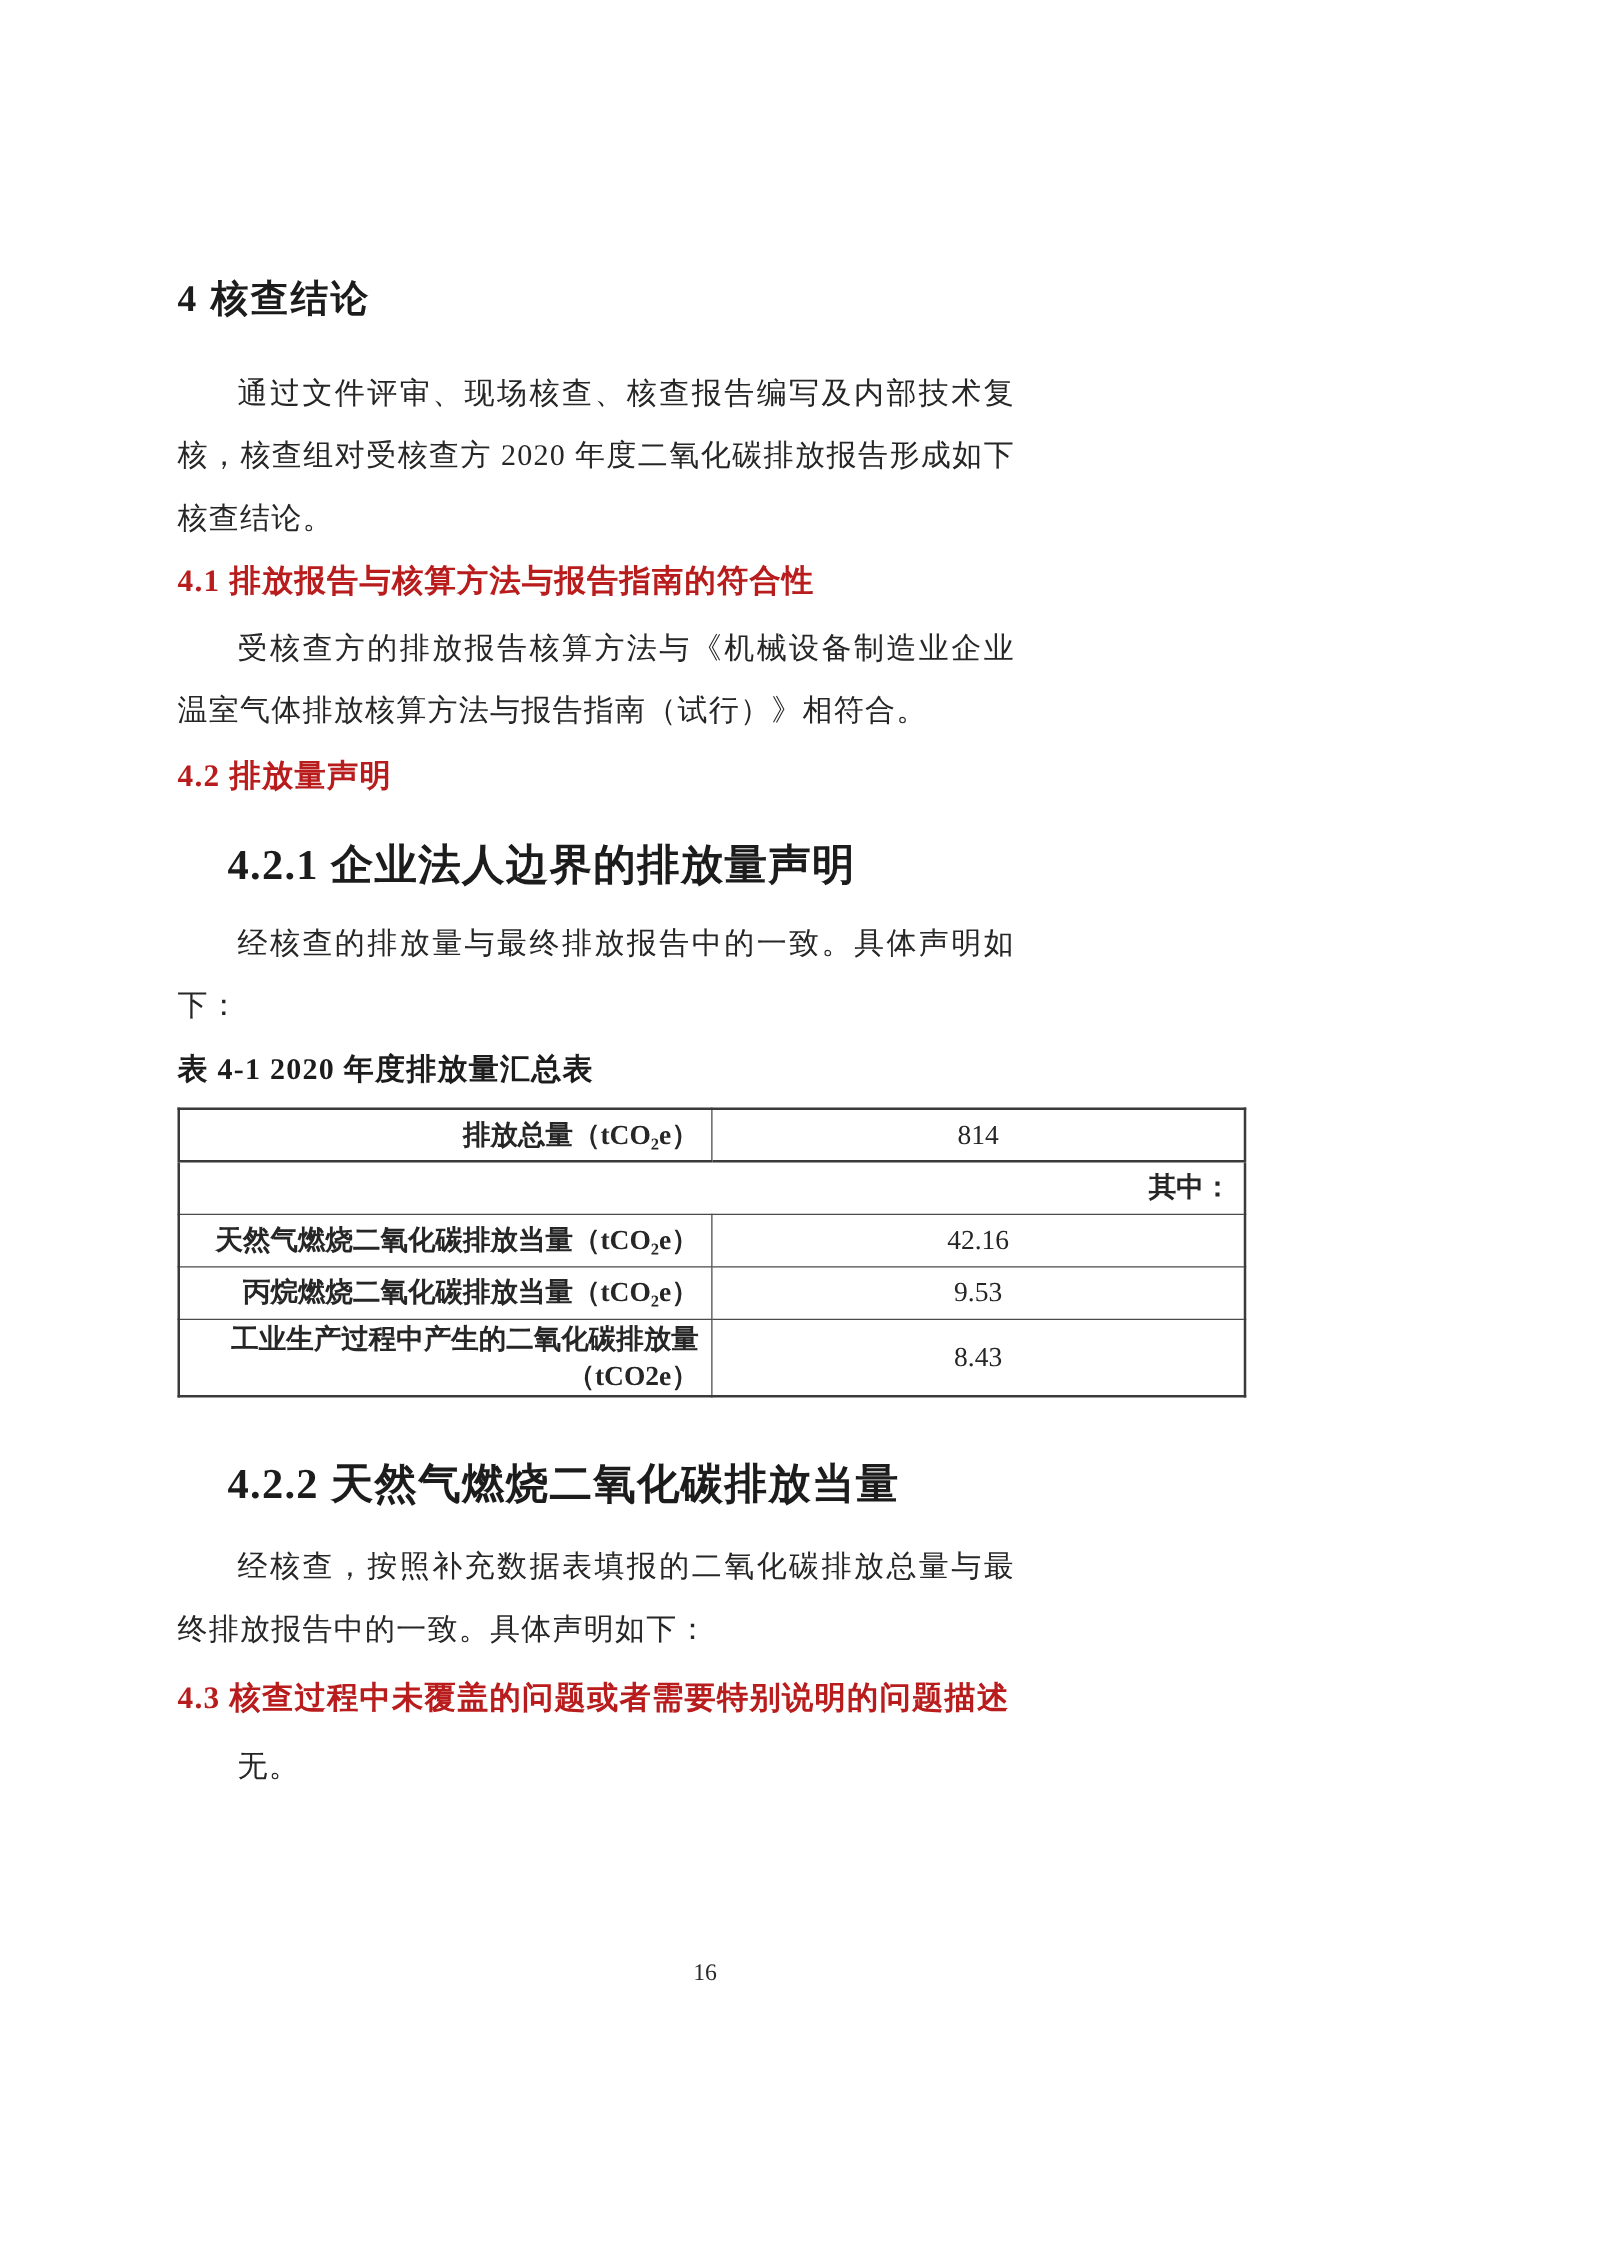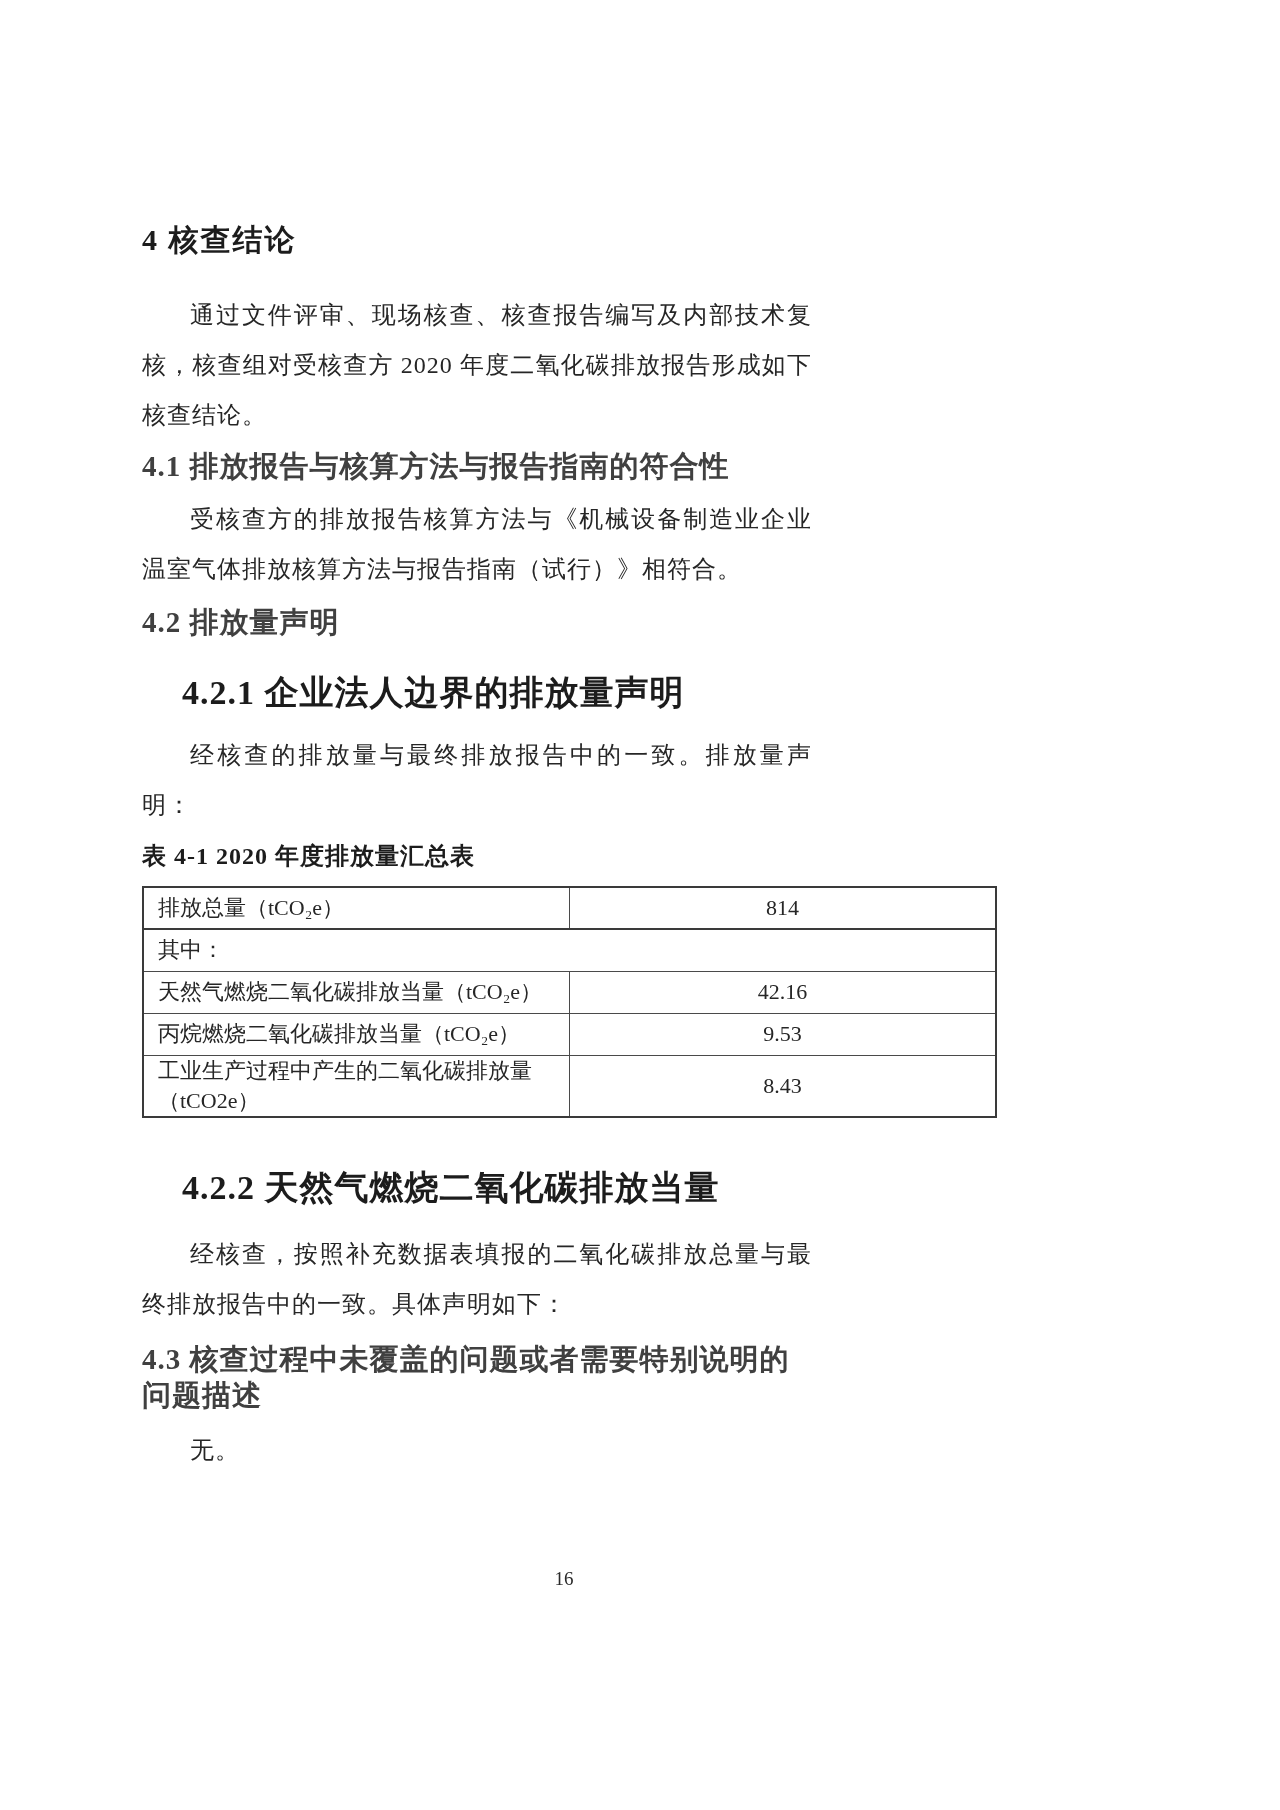--- a/index.html
+++ b/index.html
@@ -18,25 +18,25 @@
   }
   .h1 {
     margin-top: 222px;
     font-size: 30px;
     line-height: 36px;
     font-weight: bold;
     letter-spacing: 2px;
     color: #1c1c1c;
   }
   .h2 {
-    font-size: 29px;
+    font-size: 25px;
     line-height: 36px;
     font-weight: bold;
     letter-spacing: 1px;
-    color: #404040;
+    color: #b91c1c;
   }
   .h2-41 { margin-top: 8px; }
   .h2-42 { margin-top: 10px; }
   .h2-43 { margin-top: 12px; }
   .h3 {
     font-size: 34px;
     line-height: 34px;
     font-weight: bold;
     letter-spacing: 1px;
     margin-left: 40px;
@@ -73,21 +73,21 @@
     table-layout: fixed;
   }
   table.emissions td {
     border: 1px solid #4a4a4a;
     height: 42px;
     font-size: 22px;
     color: #262626;
     vertical-align: middle;
   }
   table.emissions tr.thick-bottom td { border-bottom: 2px solid #3a3a3a; }
-  td.t-label { width: 50%; text-align: left; padding: 0 10px 0 14px; }
+  td.t-label { width: 50%; text-align: right; padding: 0 10px 0 14px; font-weight: bold; }
   td.t-value { width: 50%; text-align: center; }
   .page-number {
     position: absolute;
     top: 1568px;
     left: 0;
     width: 100%;
     text-align: center;
     font-size: 19px;
     color: #2a2a2a;
     margin-left: 24px;
@@ -103,21 +103,21 @@
   <p class="para p-intro">通过文件评审、现场核查、核查报告编写及内部技术复核，核查组对受核查方 2020 年度二氧化碳排放报告形成如下核查结论。</p>
 
   <div class="h2 h2-41">4.1 排放报告与核算方法与报告指南的符合性</div>
 
   <p class="para p-41">受核查方的排放报告核算方法与《机械设备制造业企业温室气体排放核算方法与报告指南（试行）》相符合。</p>
 
   <div class="h2 h2-42">4.2 排放量声明</div>
 
   <div class="h3 h3-421">4.2.1 企业法人边界的排放量声明</div>
 
-  <p class="para p-421">经核查的排放量与最终排放报告中的一致。排放量声明：</p>
+  <p class="para p-421">经核查的排放量与最终排放报告中的一致。具体声明如下：</p>
 
   <div class="table-caption">表 4-1  2020 年度排放量汇总表</div>
 
   <table class="emissions">
     <tbody>
       <tr class="thick-bottom">
         <td class="t-label">排放总量（tCO₂e）</td>
         <td class="t-value">814</td>
       </tr>
       <tr>

